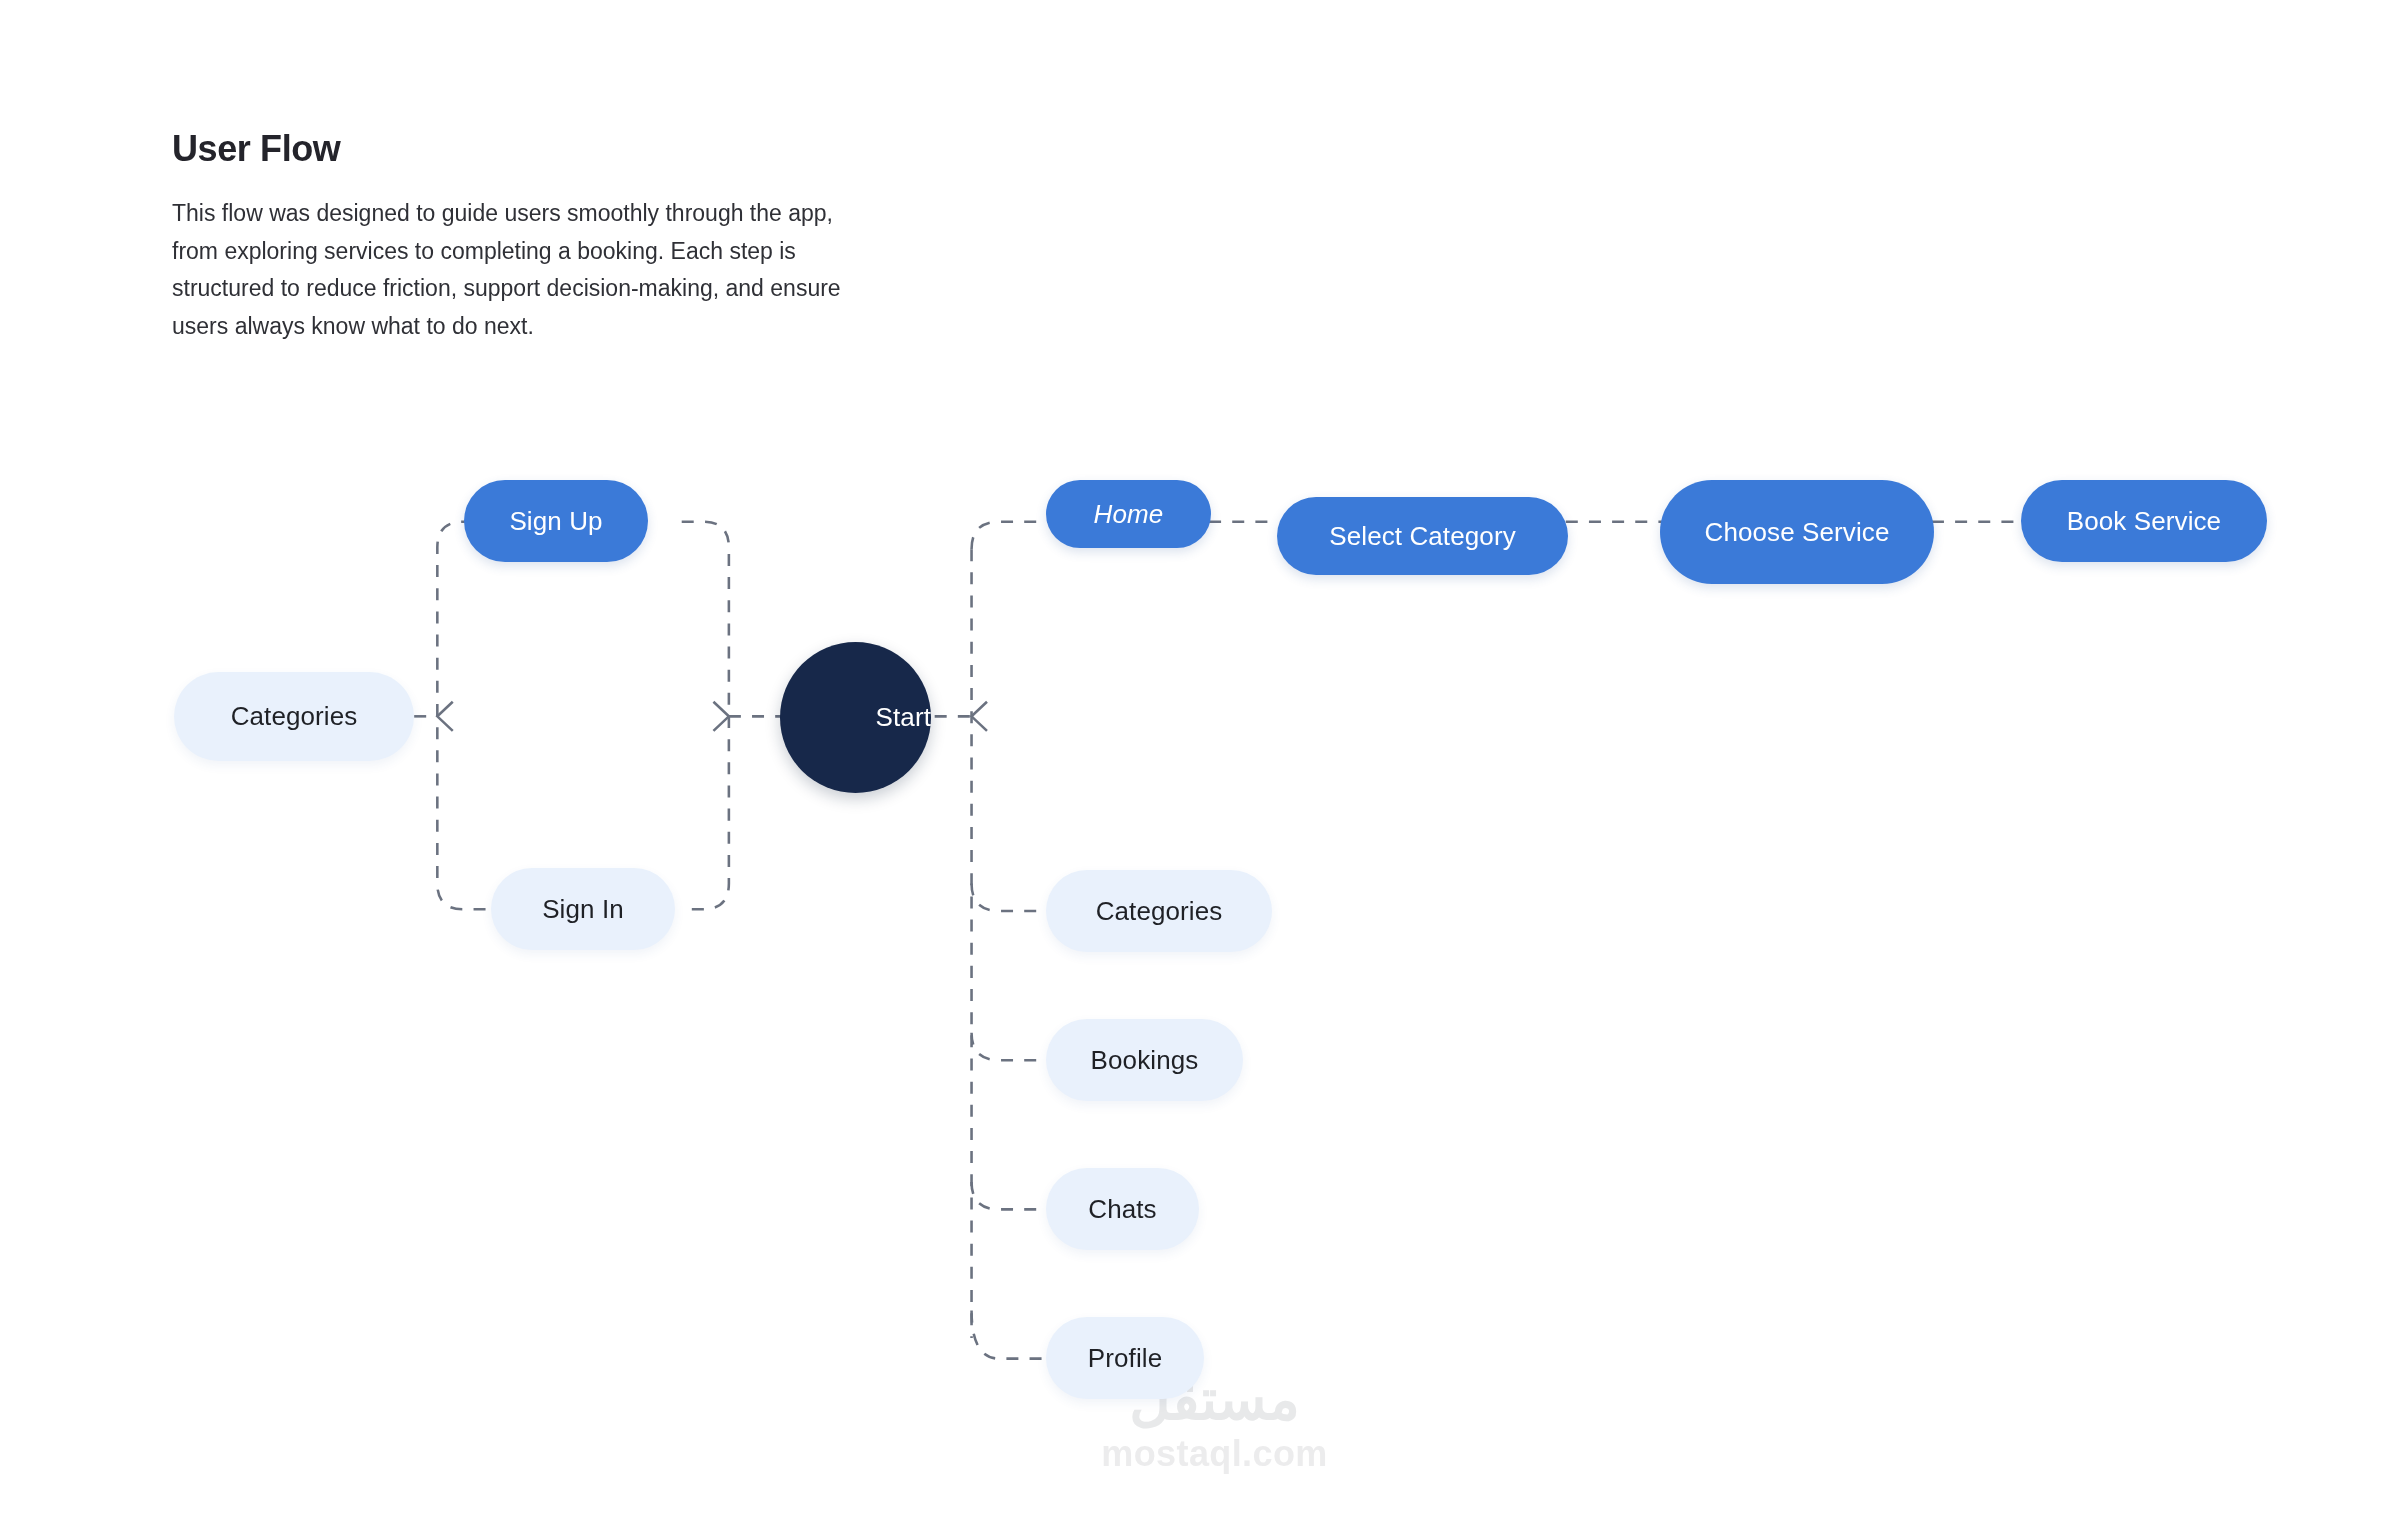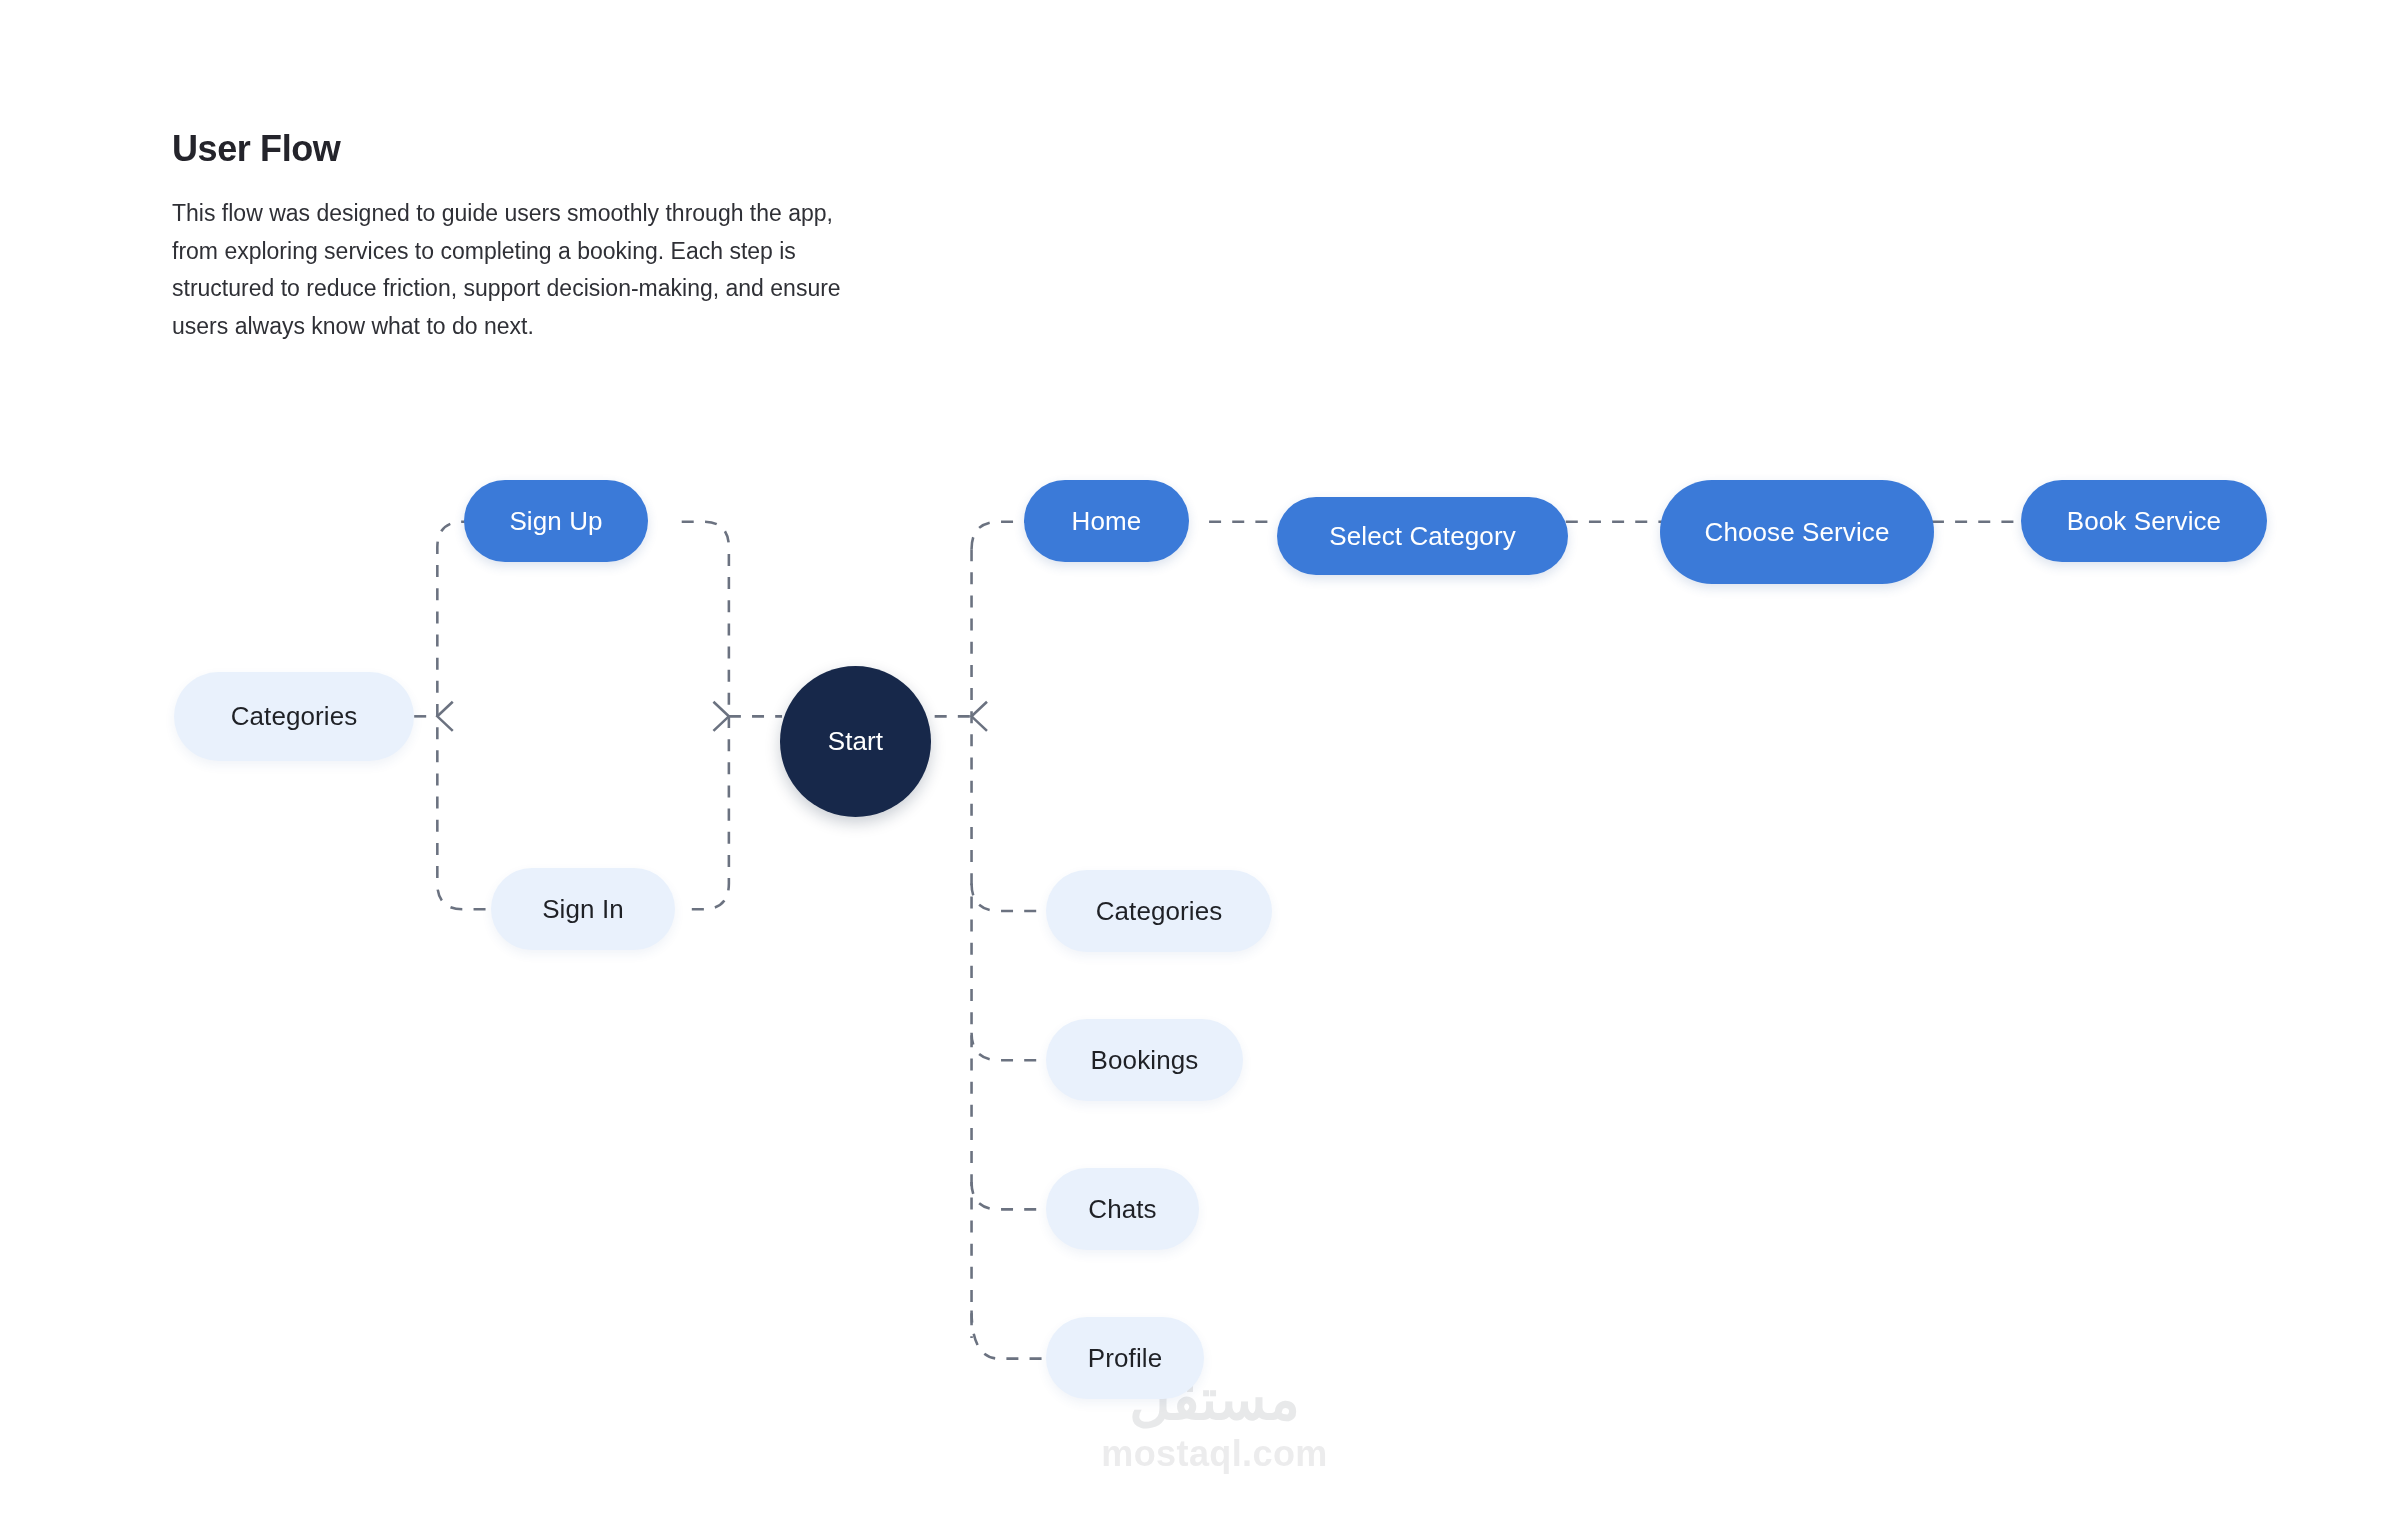--- a/index.html
+++ b/index.html
@@ -170,25 +170,25 @@
 </div>
 
 <div class="node primary" style="left:464px; top:480px; width:184px; height:82px;">
   <span>Sign Up</span>
 </div>
 
 <div class="node soft" style="left:491px; top:868px; width:184px; height:82px;">
   <span>Sign In</span>
 </div>
 
-<div class="node start" style="left:780px; top:666px; width:151px; height:151px;">
+<div class="node start" style="left:780px; top:642px; width:151px; height:151px;justify-content:flex-end;">
   <span>Start</span>
 </div>
 
-<div class="node primary" style="left:1024px; top:480px; width:165px; height:82px;">
+<div class="node primary" style="left:1046px; top:480px; width:165px; height:68px;font-style:italic;">
   <span>Home</span>
 </div>
 
 <div class="node primary" style="left:1277px; top:497px; width:291px; height:78px;">
   <span>Select Category</span>
 </div>
 
 <div class="node primary" style="left:1660px; top:480px; width:274px; height:104px;">
   <span>Choose Service</span>
 </div>

